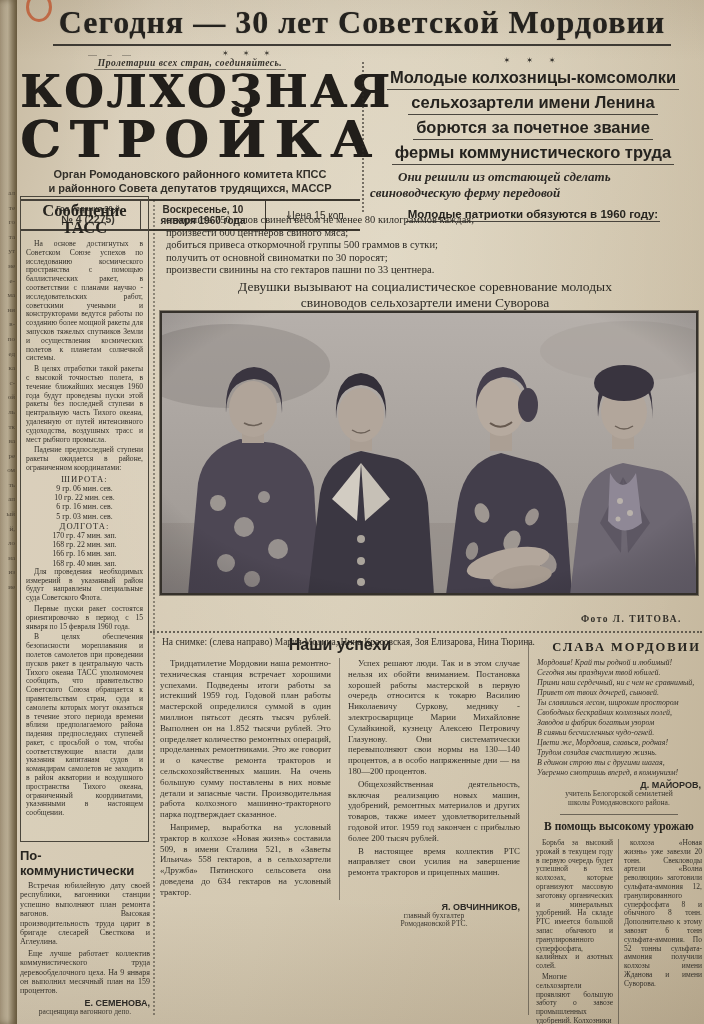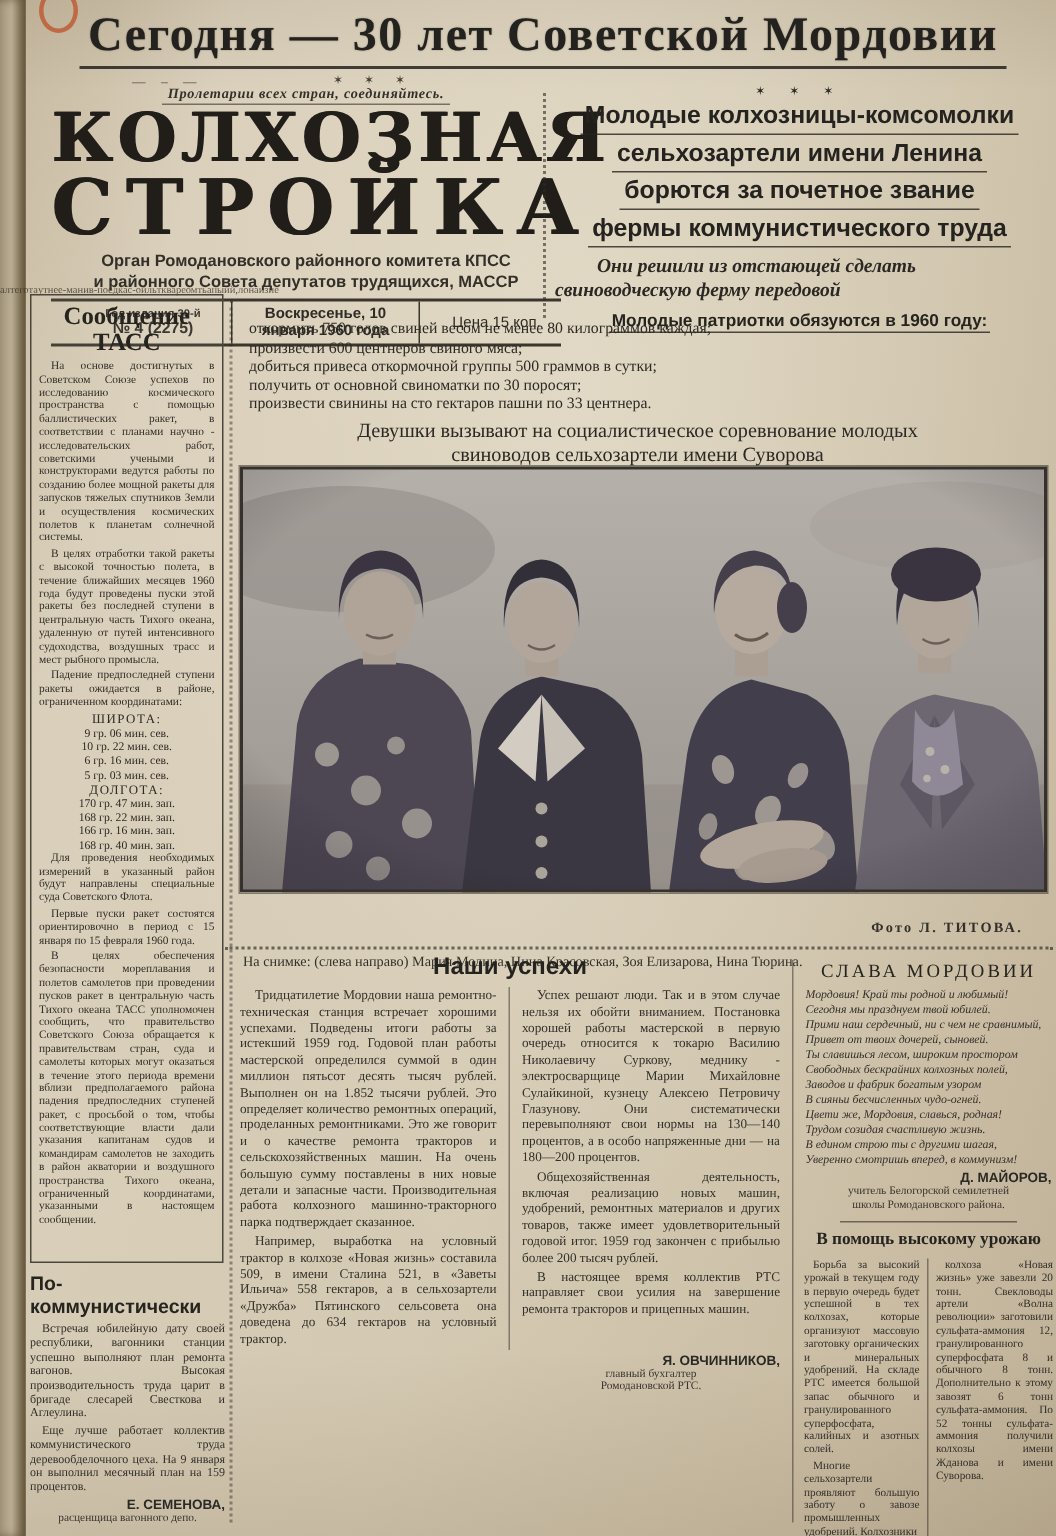--- a/index.html
+++ b/index.html
@@ -9,31 +9,31 @@
     font-family:"Liberation Serif","DejaVu Serif",serif;
     background:
       radial-gradient(ellipse at 55% 25%, rgba(255,252,240,.30), rgba(0,0,0,0) 62%),
       linear-gradient(180deg, rgba(90,70,40,.10) 0%, rgba(0,0,0,0) 6%, rgba(0,0,0,0) 88%, rgba(90,70,40,.12) 100%),
       linear-gradient(105deg,#c6b9a0 0%,#d8cdb8 16%,#d4c9b2 52%,#cabda4 84%,#bfb197 100%);
   }
   
   .edge-strip{position:absolute;left:0;top:0;width:17px;height:1024px;
     background:linear-gradient(90deg,#a2947a 0%,#baae95 45%,#857759 100%);
     box-shadow:inset -4px 0 6px rgba(60,45,20,.45);}
-  .edge-frags{position:absolute;left:0;top:186px;width:15px;display:flex;align-items:flex-end;}
+  .edge-frags{position:absolute;left:0;top:186px;width:15px;display:flex;flex-direction:column;align-items:flex-end;}
   .edge-frag{font-size:7px;line-height:14.6px;color:rgba(58,50,38,.78);font-family:"Liberation Serif",serif;}
   .stamp-mark{position:absolute;left:26px;top:-8px;width:20px;height:24px;border:3px solid rgba(190,80,40,.75);border-radius:50%;}
   
   .banner{position:absolute;left:30px;top:4px;width:664px;text-align:center;}
   .banner-text{display:inline-block;font-weight:bold;font-size:32px;letter-spacing:1px;color:#24221e;
     border-bottom:2px solid rgba(36,34,30,.85);padding:0 6px 3px 6px;text-shadow:0 0 1px rgba(36,34,30,.5);}
   .banner-dashes{position:absolute;left:88px;top:49px;font-size:9px;letter-spacing:4px;color:rgba(40,38,32,.8);}
   .banner-stars{position:absolute;left:222px;top:49px;font-size:8px;letter-spacing:6px;color:rgba(40,38,32,.85);}
   
-  .masthead{position:absolute;left:34px;top:58px;width:340px;}
+  .masthead{position:absolute;left:20px;top:58px;width:340px;}
   .slogan{font-style:italic;font-weight:bold;font-size:9.5px;text-align:center;letter-spacing:.5px;color:#34312b;}
   .slogan span{border-bottom:1px solid rgba(50,46,40,.6);padding:0 4px 1px;}
   .nameplate{margin-top:2px;text-align:center;color:#211e1a;font-family:"DejaVu Serif","Liberation Serif",serif;}
   .nameplate .l1{font-size:45px;font-weight:900;letter-spacing:3px;line-height:44px;text-shadow:1px 0 0 #211e1a;}
   .nameplate .l2{font-size:51px;font-weight:900;letter-spacing:9px;line-height:50px;text-shadow:1px 0 0 #211e1a;}
   .organ{margin-top:4px;text-align:center;font-family:"Liberation Sans","DejaVu Sans",sans-serif;
     font-size:11px;line-height:13.5px;font-weight:bold;color:#33302a;}
   .info-bar{margin-top:4px;display:flex;align-items:stretch;border-top:2px solid #3a362e;border-bottom:2px solid #3a362e;
     font-family:"Liberation Sans","DejaVu Sans",sans-serif;color:#2f2c26;}
   .info-cell{padding:3px 4px;display:flex;flex-direction:column;justify-content:center;text-align:center;}
@@ -84,21 +84,21 @@
   .successes{position:absolute;left:160px;top:636px;width:360px;}
   .successes-title{text-align:center;font-family:"Liberation Sans","DejaVu Sans",sans-serif;font-weight:bold;font-size:16px;color:#25231f;margin-bottom:4px;}
   .succ-cols{display:flex;}
   .succ-col{width:50%;box-sizing:border-box;font-size:8.8px;line-height:10.8px;text-align:justify;color:#32302a;}
   .succ-col p{margin:0 0 2px;text-indent:10px;}
   .succ-col.c1{padding-right:8px;border-right:1px solid rgba(45,42,36,.5);}
   .succ-col.c2{padding-left:8px;}
   .vline-poem{position:absolute;left:528px;top:640px;height:375px;border-left:1px solid rgba(45,42,36,.5);}
   
   .glory{position:absolute;left:537px;top:640px;width:164px;}
-  .glory-title{text-align:center;font-weight:normal;font-size:12.5px;letter-spacing:2px;color:#26241f;margin-bottom:3px;}
+  .glory-title{text-align:right;font-weight:bold;font-size:12.5px;letter-spacing:2px;color:#26241f;margin-bottom:3px;}
   .poem-line{font-style:italic;font-size:7.9px;line-height:10px;white-space:nowrap;color:#332f29;}
   .glory-rule{position:absolute;left:560px;top:814px;width:118px;border-top:1.5px solid rgba(45,42,36,.6);}
   
   .harvest{position:absolute;left:536px;top:820px;width:166px;}
   .harvest-title{text-align:center;font-weight:bold;font-size:11.5px;color:#26241f;margin-bottom:7px;white-space:nowrap;}
   .harv-cols{display:flex;}
   .harv-col{width:50%;box-sizing:border-box;font-size:7.5px;line-height:8.8px;text-align:justify;color:#33302a;}
   .harv-col p{margin:0 0 2px;text-indent:6px;}
   .harv-col.c1{padding-right:5px;border-right:1px solid rgba(45,42,36,.5);}
   .harv-col.c2{padding-left:5px;}

